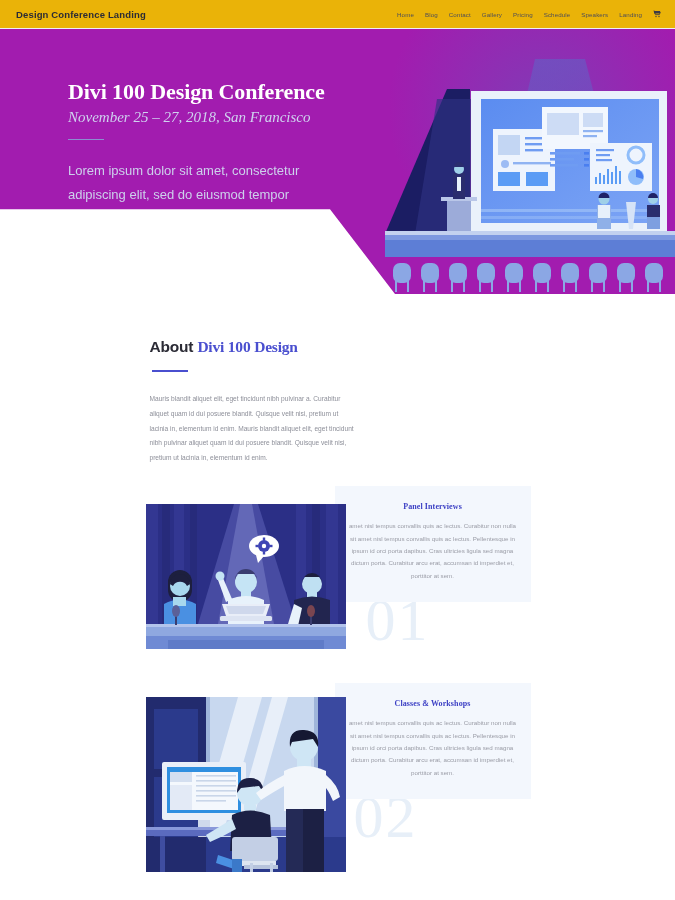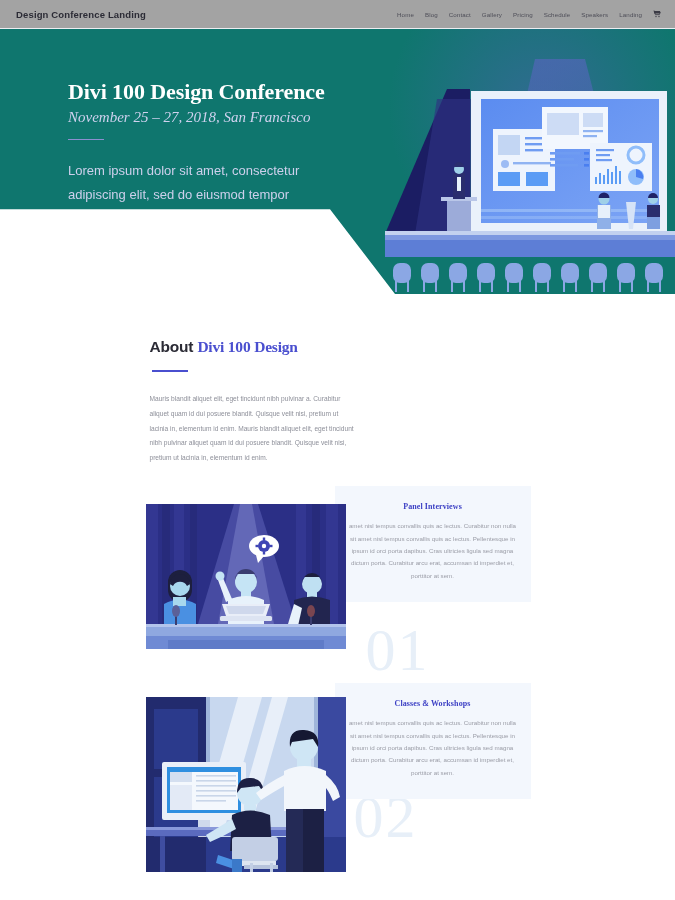--- a/index.html
+++ b/index.html
@@ -7,21 +7,21 @@
   body {
     font-family: "Liberation Sans", sans-serif;
     background: #ffffff;
     overflow: hidden;
     position: relative;
   }
 
   
   .header {
     height: 29px;
-    background: #a3a3a3;
+    background: #eab308;
     display: flex;
     align-items: center;
     justify-content: space-between;
     padding: 0 14px 0 16px;
     border-bottom: 1px solid #eceef2;
     position: relative;
     z-index: 20;
   }
   .logo {
     font-size: 9.5px;
@@ -36,21 +36,21 @@
     letter-spacing: 0.1px;
     white-space: nowrap;
     cursor: pointer;
   }
   .cart-icon { width: 8px; height: 8px; display: block; }
 
   
   .hero {
     position: relative;
     height: 265px;
-    background: #0f766e;
+    background: #a21caf;
     overflow: hidden;
     clip-path: polygon(0 0, 100% 0, 100% 100%, 395px 100%, 330px 68%, 0 68%);
   }
   .hero-glow {
     position: absolute;
     top: -40px; left: 390px;
     width: 300px; height: 300px;
     background: radial-gradient(circle at 50% 40%, rgba(90,95,190,0.45), rgba(35,37,125,0) 65%);
     pointer-events: none;
   }
@@ -179,21 +179,21 @@
   .bignum {
     position: absolute;
     font-family: "Liberation Serif", serif;
     font-size: 60px;
     font-weight: 400;
     color: #e7eff8;
     line-height: 1;
     z-index: 0;
     letter-spacing: 2px;
   }
-  .bignum.n1 { left: 228px; top: 116px; }
+  .bignum.n1 { left: 228px; top: 86px; }
   .bignum.n2 { left: 216px; top: 90px; }
 </style>
 </head>
 <body>
 
 <div class="header">
   <div class="logo">Design Conference Landing</div>
   <div class="nav">
     <span class="nav-item">Home</span>
     <span class="nav-item">Blog</span>

